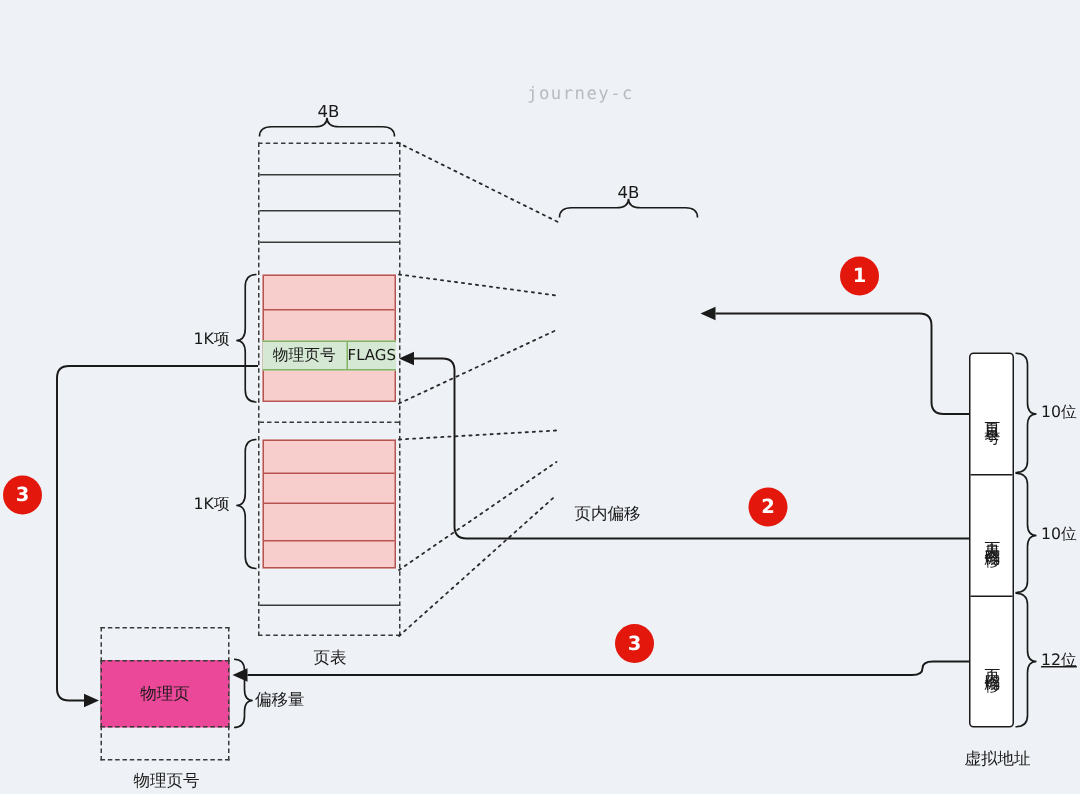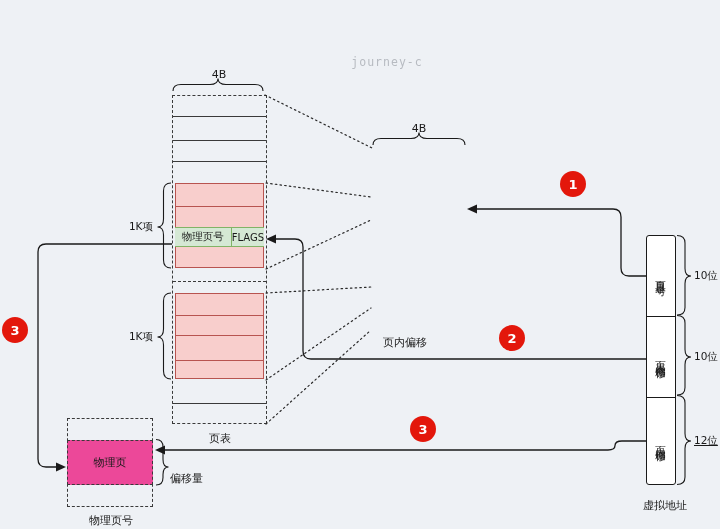--- a/index.html
+++ b/index.html
@@ -130,21 +130,21 @@
   </svg>
 
   <div class="lbl center" style="left:206px;top:68px;width:26px;">4B</div>
   <div class="lbl center" style="left:406px;top:122px;width:26px;">4B</div>
   <div class="lbl right" style="left:110px;top:220px;width:43px;font-size:10.5px;">1K项</div>
   <div class="lbl right" style="left:110px;top:330px;width:43px;font-size:10.5px;">1K项</div>
   <div class="lbl center" style="left:190px;top:432px;width:60px;">页表</div>
   <div class="lbl center" style="left:365px;top:336px;width:80px;">页内偏移</div>
   <div class="lbl center" style="left:625px;top:499px;width:80px;">虚拟地址</div>
   <div class="lbl center" style="left:71px;top:514px;width:80px;">物理页号</div>
-  <div class="lbl" style="left:170px;top:460px;margin-top:12px;">偏移量</div>
+  <div class="lbl" style="left:170px;top:460px;">偏移量</div>
   <div class="lbl" style="left:694px;top:269px;font-size:10.5px;">10位</div>
   <div class="lbl" style="left:694px;top:350px;font-size:10.5px;">10位</div>
   <div class="lbl" style="left:694px;top:434px;font-size:10.5px;text-decoration:underline;">12位</div>
 
   <div class="badge" style="left:560px;top:171px;">1</div>
   <div class="badge" style="left:499px;top:325px;">2</div>
   <div class="badge" style="left:2px;top:317px;">3</div>
   <div class="badge" style="left:410px;top:416px;">3</div>
 
 </div>

